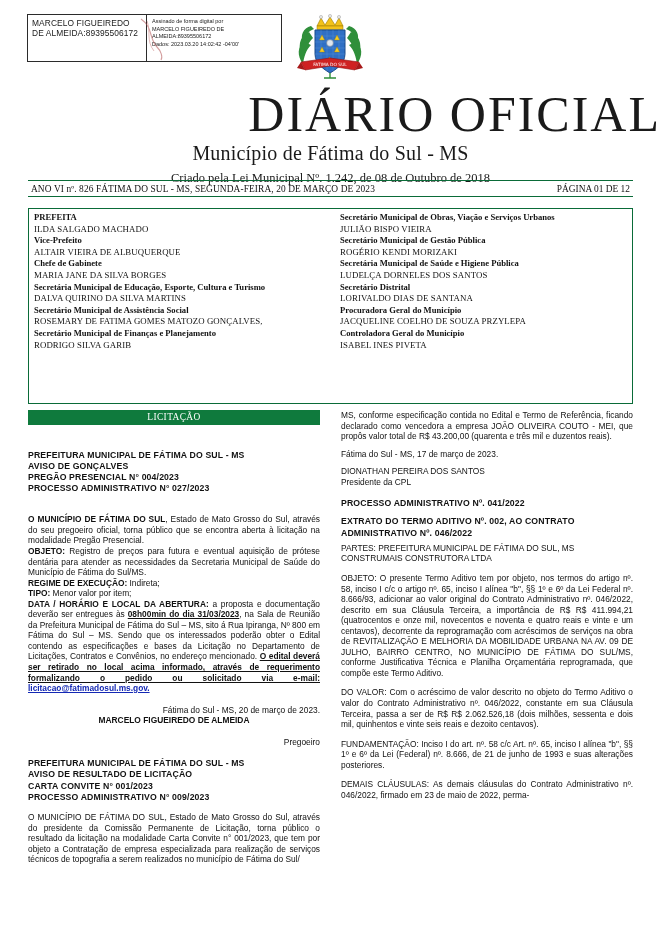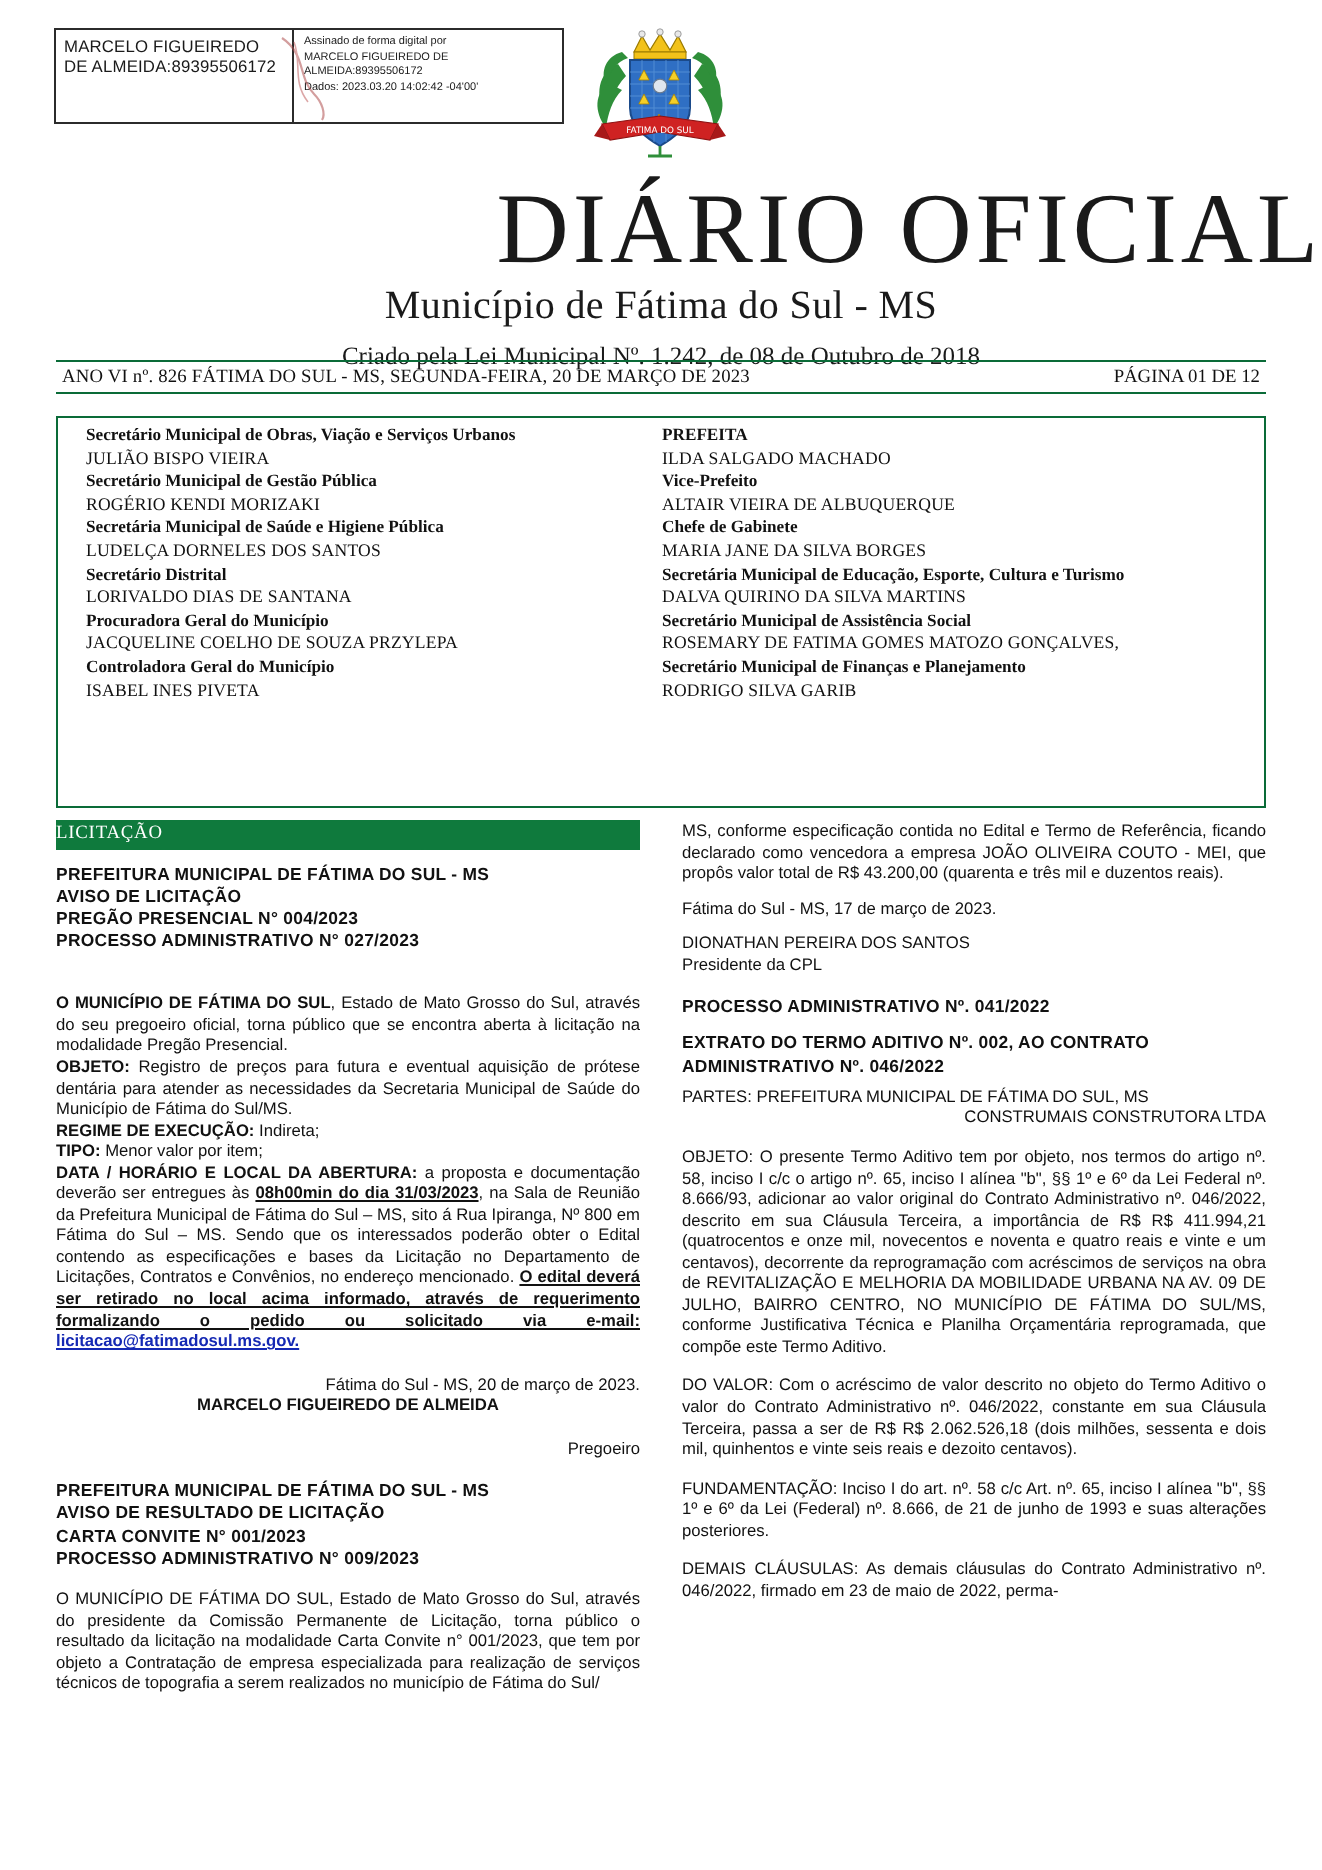--- a/index.html
+++ b/index.html
@@ -85,39 +85,39 @@
     line-height:11.6px;color:#111;letter-spacing:.1px;
   }
 
   
   .cols{position:absolute;left:28px;top:410px;width:605px;height:520px;}
   .col{position:absolute;top:0;width:292px;height:520px;overflow:hidden;}
   .col.l{left:0;}
   .col.r{left:313px;}
 
   .secbanner{
-    background:#0f7a3d;color:#fff;text-align:left;
+    background:#0f7a3d;color:#fff;text-align:center;
     font-family:"Liberation Serif",serif;font-size:9.4px;
-    letter-spacing:.4px;padding:2px 0 2.5px;margin-bottom:7px;
+    letter-spacing:.4px;padding:2px 0 2.5px;margin-bottom:25px;
   }
 
   .hdrblock{
     text-align:left;font-weight:bold;font-size:8.7px;line-height:11.2px;
     letter-spacing:.15px;color:#111;
   }
   .para{
     font-size:8.35px;line-height:10.55px;text-align:justify;color:#111;
     margin-top:9px;
   }
   .para.tight{margin-top:0;}
   .para b{font-weight:bold;}
   .para .bu{font-weight:bold;text-decoration:underline;}
   .mail{color:#1428b4;font-weight:bold;text-decoration:underline;}
   .right-al{text-align:right;}
-  .center-al{text-align:right;}
+  .center-al{text-align:left;}
   .gap{height:11px;}
   .gap-s{height:7px;}
   .gap-xs{height:4px;}
   .sig-name{font-weight:bold;font-size:8.4px;text-align:center;line-height:10.5px;}
   .plain{font-size:8.35px;line-height:10.55px;color:#111;}
 </style>
 </head>
 <body>
 
 <div class="page">
@@ -196,58 +196,58 @@
     <div class="dosub">Município de Fátima do Sul - MS</div>
     <div class="dolaw">Criado pela Lei Municipal Nº. 1.242, de 08 de Outubro de 2018</div>
   </div>
 
   <div class="anobar">
     <div class="l">ANO VI nº. 826    FÁTIMA DO SUL - MS,  SEGUNDA-FEIRA, 20 DE MARÇO DE 2023</div>
     <div class="r">PÁGINA 01 DE 12</div>
   </div>
 
   <div class="officials">
+    <div class="ocol">
+      <div class="orole">PREFEITA</div>
+      <div class="oname">ILDA SALGADO MACHADO</div>
+      <div class="orole">Vice-Prefeito</div>
+      <div class="oname">ALTAIR VIEIRA DE ALBUQUERQUE</div>
+      <div class="orole">Chefe de Gabinete</div>
+      <div class="oname">MARIA JANE DA SILVA BORGES</div>
+      <div class="orole">Secretária Municipal de Educação, Esporte, Cultura e Turismo</div>
+      <div class="oname">DALVA QUIRINO DA SILVA MARTINS</div>
+      <div class="orole">Secretário Municipal de Assistência Social</div>
+      <div class="oname">ROSEMARY DE FATIMA GOMES MATOZO GONÇALVES,</div>
+      <div class="orole">Secretário Municipal de Finanças e Planejamento</div>
+      <div class="oname">RODRIGO SILVA GARIB</div>
+    </div>
     <div class="ocol right">
       <div class="orole">Secretário Municipal de Obras, Viação e Serviços Urbanos</div>
       <div class="oname">JULIÃO BISPO VIEIRA</div>
       <div class="orole">Secretário Municipal de Gestão Pública</div>
       <div class="oname">ROGÉRIO KENDI MORIZAKI</div>
       <div class="orole">Secretária Municipal de Saúde e Higiene Pública</div>
       <div class="oname">LUDELÇA DORNELES DOS SANTOS</div>
       <div class="orole">Secretário Distrital</div>
       <div class="oname">LORIVALDO DIAS DE SANTANA</div>
       <div class="orole">Procuradora Geral do Município</div>
       <div class="oname">JACQUELINE COELHO DE SOUZA PRZYLEPA</div>
       <div class="orole">Controladora Geral do Município</div>
       <div class="oname">ISABEL INES PIVETA</div>
     </div>
-    <div class="ocol">
-      <div class="orole">PREFEITA</div>
-      <div class="oname">ILDA SALGADO MACHADO</div>
-      <div class="orole">Vice-Prefeito</div>
-      <div class="oname">ALTAIR VIEIRA DE ALBUQUERQUE</div>
-      <div class="orole">Chefe de Gabinete</div>
-      <div class="oname">MARIA JANE DA SILVA BORGES</div>
-      <div class="orole">Secretária Municipal de Educação, Esporte, Cultura e Turismo</div>
-      <div class="oname">DALVA QUIRINO DA SILVA MARTINS</div>
-      <div class="orole">Secretário Municipal de Assistência Social</div>
-      <div class="oname">ROSEMARY DE FATIMA GOMES MATOZO GONÇALVES,</div>
-      <div class="orole">Secretário Municipal de Finanças e Planejamento</div>
-      <div class="oname">RODRIGO SILVA GARIB</div>
-    </div>
   </div>
 
   <div class="cols">
 
     <div class="col l">
       <div class="secbanner">LICITAÇÃO</div>
 
       <div class="hdrblock">
         <div>PREFEITURA MUNICIPAL DE FÁTIMA DO SUL - MS</div>
-        <div>AVISO DE LICITAÇÃO</div>
+        <div>AVISO DE GONÇALVES</div>
         <div>PREGÃO PRESENCIAL N° 004/2023</div>
         <div>PROCESSO ADMINISTRATIVO N° 027/2023</div>
       </div>
 
       <div class="gap"></div>
 
       <div class="para"><b>O MUNICÍPIO DE FÁTIMA DO SUL</b><span>, Estado de Mato Grosso do Sul, através do seu pregoeiro oficial, torna público que se encontra aberta à licitação na modalidade Pregão Presencial.</span></div>
 
       <div class="para tight"><b>OBJETO:</b><span> Registro de preços para futura e eventual aquisição de prótese dentária para atender as necessidades da Secretaria Municipal de Saúde do Município de Fátima do Sul/MS.</span></div>
 

